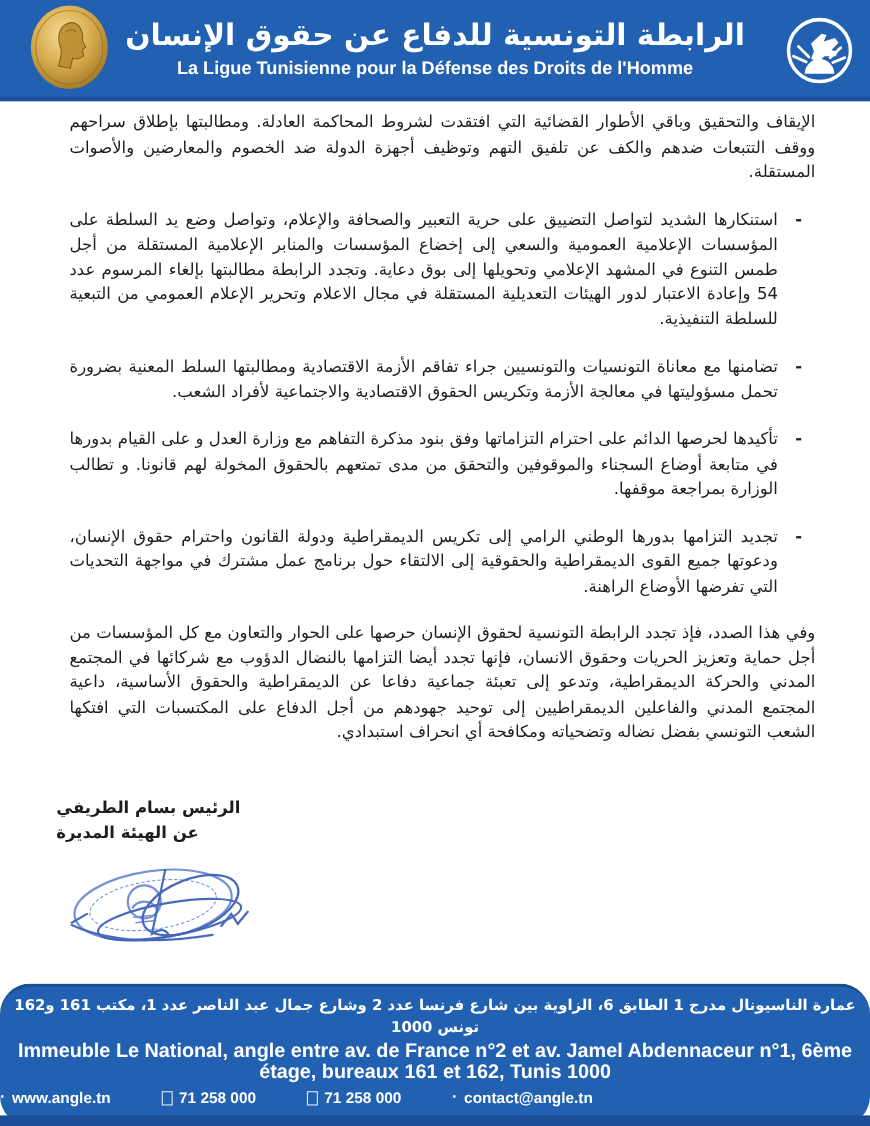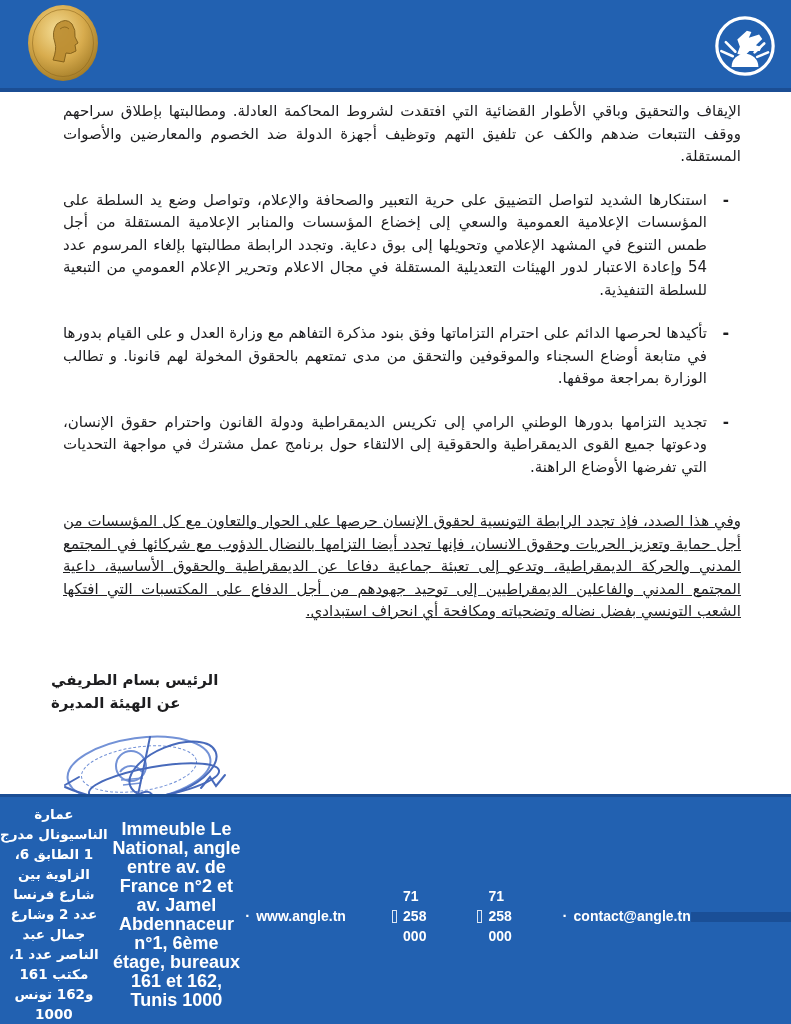--- a/index.html
+++ b/index.html
@@ -40,32 +40,33 @@
     font-size:15px;line-height:22.5px;overflow:hidden;
   }
   p.para{margin-bottom:12px;}
   .bullet-list{list-style:none;}
   .bullet-list li{
     position:relative;padding-right:34px;margin-top:21px;
   }
   .bullet-list li .marker{
     position:absolute;right:12px;top:0;font-weight:bold;
   }
-  p.closing{margin-top:32px;text-decoration:underline;}
+  p.closing{margin-top:20px;}
   .signature{
     margin-top:46px;margin-left:auto;margin-right:460px;
     width:230px;text-align:left;direction:rtl;
   }
   .signature .sig-line{font-weight:bold;font-size:15px;line-height:23px;text-align:left;}
   .stamp-wrap{margin-top:10px;margin-right:-10px;}
   
   footer{
     flex-shrink:0;background:var(--band-blue);border-top:3px solid var(--band-border);
-    color:#fff;display:flex;flex-direction:row;align-items:center;
+    color:#fff;display:flex;flex-direction:column;align-items:flex-start;
     padding-top:7px;
+    border-radius:28px;
   }
   .addr-ar{
     direction:rtl;font-size:13.5px;font-weight:bold;line-height:20px;
     text-align:center;
   }
   .addr-fr{
     font-family:"Liberation Sans",sans-serif;font-size:18px;font-weight:bold;
     line-height:19px;text-align:center;margin-top:2px;
   }
   .contact-line{
@@ -98,20 +99,24 @@
             <stop offset="100%" stop-color="#96701d"></stop>
           </radialGradient>
         </defs>
         <ellipse cx="37" cy="40" rx="35" ry="38" fill="url(#gold)"></ellipse>
         <ellipse cx="37" cy="40" rx="30.5" ry="33.5" fill="none" stroke="#8a651c" stroke-width="1" opacity="0.55"></ellipse>
         <path d="M31 21 q9 -7 15 0 q4 6 3 13 l3 6 -3 2 1 6 q-6 4 -10 2 l-2 9 -11 -2 q4 -11 2 -17 q-4 -11 2 -19 z" fill="#bb8c30" stroke="#7c5a16" stroke-width="1" opacity="0.9"></path>
         <path d="M34 26 q5 -4 9 0" fill="none" stroke="#7c5a16" stroke-width="1" opacity="0.7"></path>
       </svg>
     </div>
 
+    <div class="titles">
+      <div class="title-ar">الرابطة التونسية للدفاع عن حقوق الإنسان</div>
+      <div class="title-fr">La Ligue Tunisienne pour la Défense des Droits de l'Homme</div>
+    </div>
 
     <div class="hdr-logo">
       <svg width="64" height="64" viewBox="0 0 100 100" aria-hidden="true">
         <circle cx="50" cy="50" r="44" fill="none" stroke="#ffffff" stroke-width="5"></circle>
         <path d="M29 83 a21 21 0 0 1 42 0 z" fill="#ffffff"></path>
         <g stroke="#ffffff" stroke-width="4" stroke-linecap="round">
           <line x1="31" y1="66" x2="13" y2="58"></line>
           <line x1="35" y1="59" x2="20" y2="44"></line>
           <line x1="65" y1="60" x2="80" y2="46"></line>
           <line x1="69" y1="67" x2="86" y2="60"></line>
@@ -124,20 +129,21 @@
   <main>
     <p class="para">الإيقاف والتحقيق وباقي الأطوار القضائية التي افتقدت لشروط المحاكمة العادلة. ومطالبتها بإطلاق سراحهم ووقف التتبعات ضدهم والكف عن تلفيق التهم وتوظيف أجهزة الدولة ضد الخصوم والمعارضين والأصوات المستقلة.</p>
 
     <ul class="bullet-list">
       <li>
         <span class="marker">-</span>
         <span>استنكارها الشديد لتواصل التضييق على حرية التعبير والصحافة والإعلام، وتواصل وضع يد السلطة على المؤسسات الإعلامية العمومية والسعي إلى إخضاع المؤسسات والمنابر الإعلامية المستقلة من أجل طمس التنوع في المشهد الإعلامي وتحويلها إلى بوق دعاية. وتجدد الرابطة مطالبتها بإلغاء المرسوم عدد 54 وإعادة الاعتبار لدور الهيئات التعديلية المستقلة في مجال الاعلام وتحرير الإعلام العمومي من التبعية للسلطة التنفيذية.</span>
       </li>
       <li>
         <span class="marker">-</span>
+        <span>تضامنها مع معاناة التونسيات والتونسيين جراء تفاقم الأزمة الاقتصادية ومطالبتها السلط المعنية بضرورة تحمل مسؤوليتها في معالجة الأزمة وتكريس الحقوق الاقتصادية والاجتماعية لأفراد الشعب.</span>
       </li>
       <li>
         <span class="marker">-</span>
         <span>تأكيدها لحرصها الدائم على احترام التزاماتها وفق بنود مذكرة التفاهم مع وزارة العدل و على القيام بدورها في متابعة أوضاع السجناء والموقوفين والتحقق من مدى تمتعهم بالحقوق المخولة لهم قانونا. و تطالب الوزارة بمراجعة موقفها.</span>
       </li>
       <li>
         <span class="marker">-</span>
         <span>تجديد التزامها بدورها الوطني الرامي إلى تكريس الديمقراطية ودولة القانون واحترام حقوق الإنسان، ودعوتها جميع القوى الديمقراطية والحقوقية إلى الالتقاء حول برنامج عمل مشترك في مواجهة التحديات التي تفرضها الأوضاع الراهنة.</span>
       </li>
     </ul>

